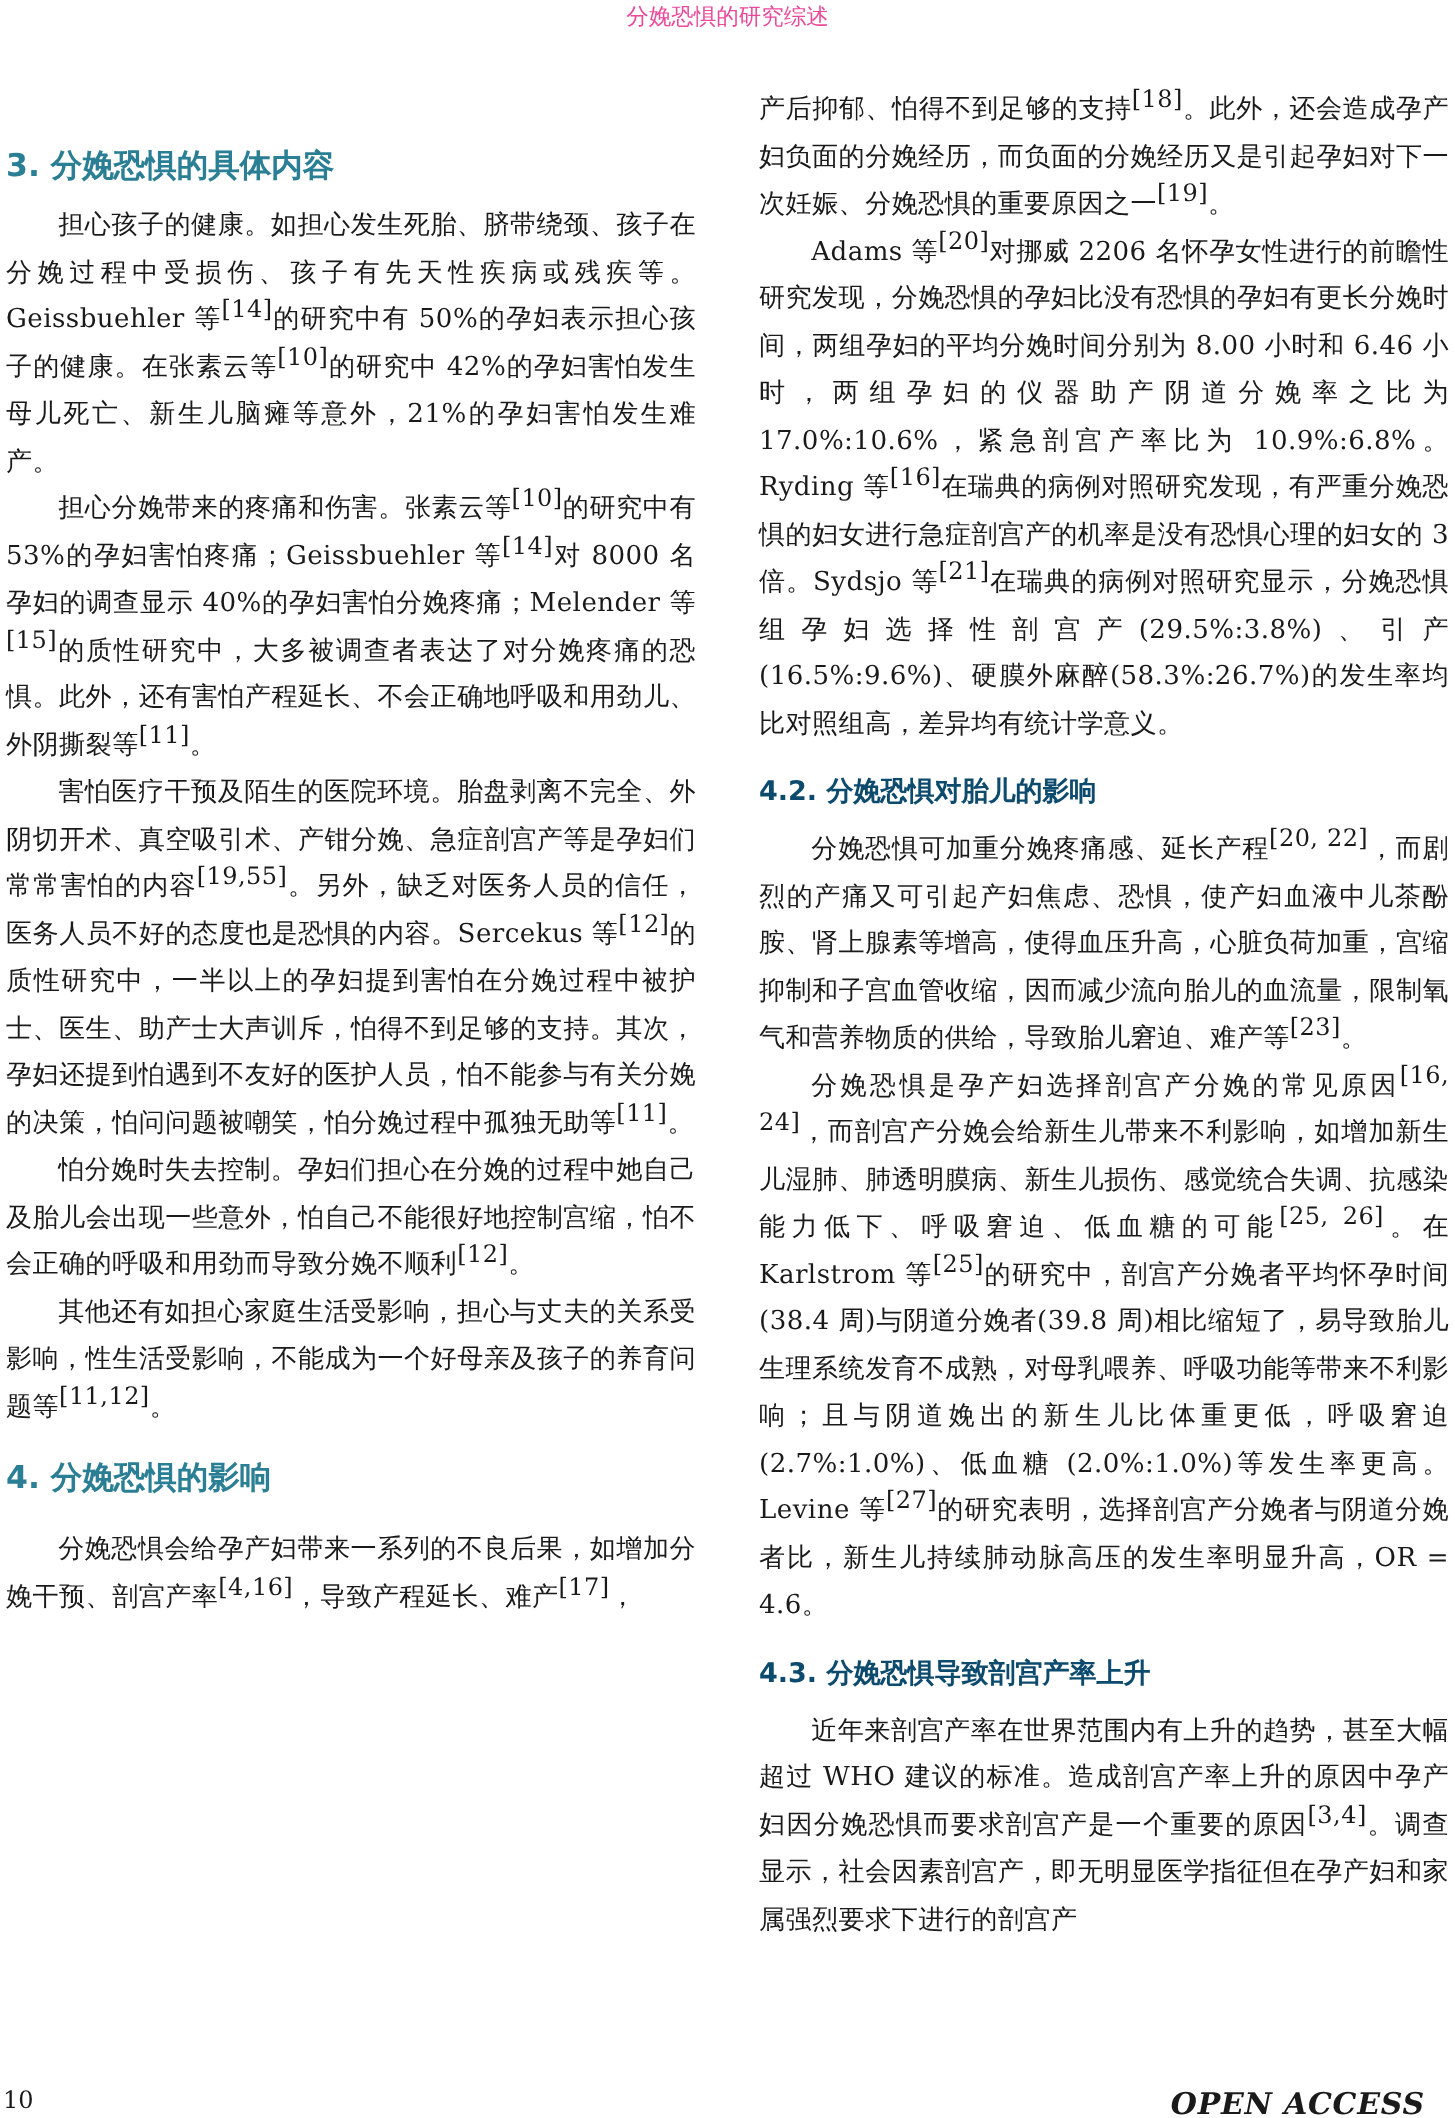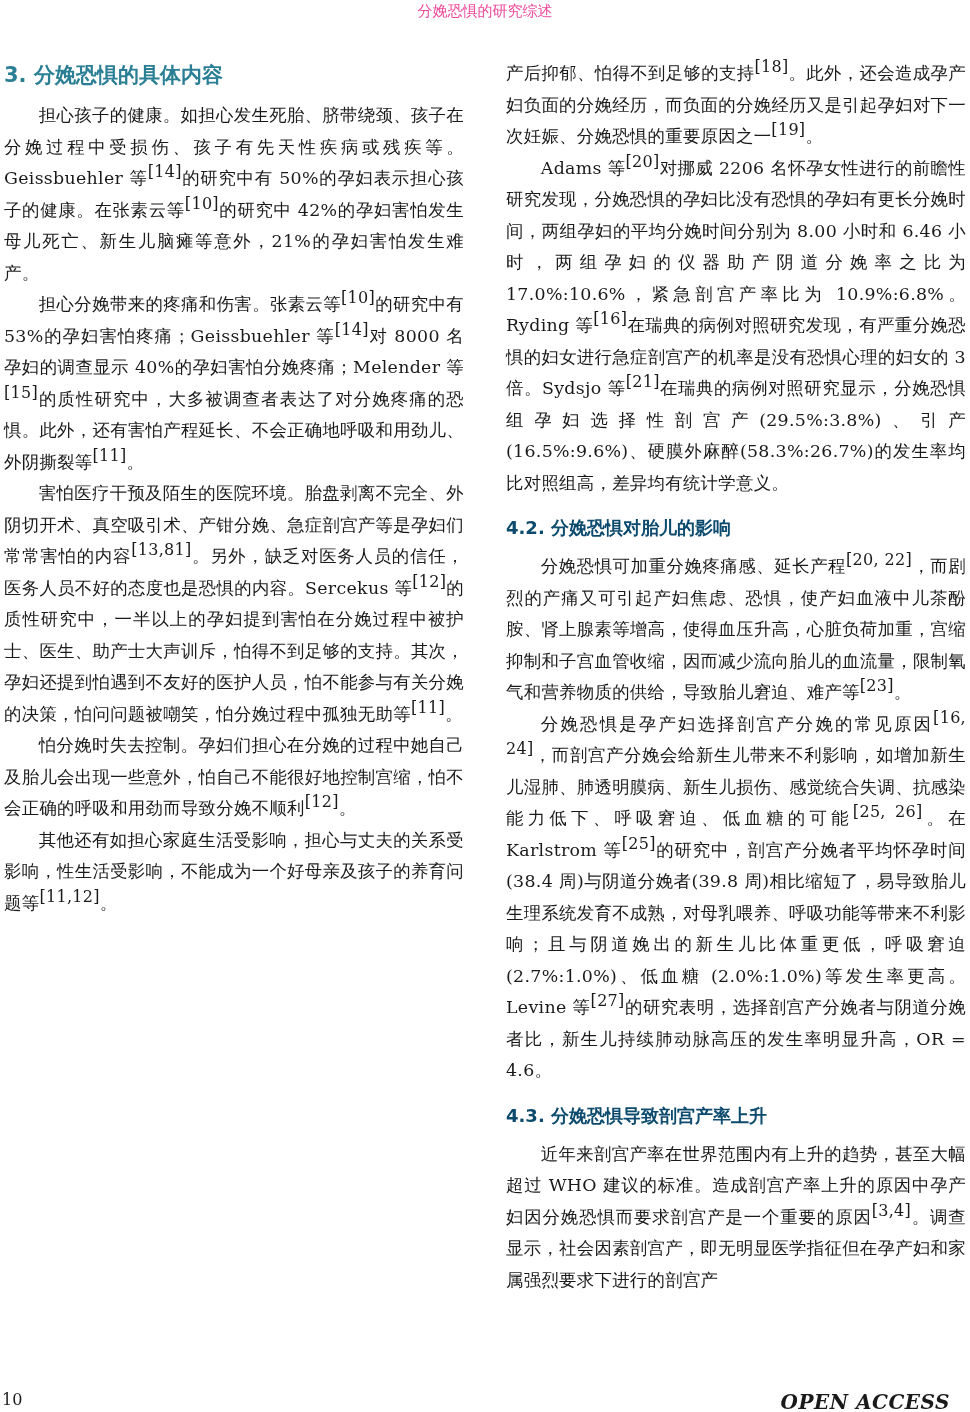--- a/index.html
+++ b/index.html
@@ -8,21 +8,21 @@
     font-family: "DejaVu Serif", "Liberation Serif", serif;
     color: #1a1a1a;
   }
   .running-header {
     position: absolute; top: 2px; left: 0; width: 970px; text-align: center;
     font-size: 15px; color: #ec4899;
   }
   .col {
     position: absolute; top: 58px; width: 460px;
   }
-  .col.left { left: 4px; }
+  .col.left { left: 4px; margin-top: 35px; }
   .col.right { left: 506px; }
   h2.sec {
     margin: 0; font-family: "DejaVu Sans", "Liberation Sans", sans-serif;
     font-weight: bold; color: #2b7f95; font-size: 21px; line-height: 34px;
   }
   h3.sub {
     margin: 0; font-family: "DejaVu Sans", "Liberation Sans", sans-serif;
     font-weight: bold; color: #0c4a6e; font-size: 18px; line-height: 30px;
   }
   p.para {
@@ -45,26 +45,28 @@
 </head>
 <body>
 
 <div class="running-header">分娩恐惧的研究综述</div>
 
 <div class="col left">
   <h2 class="sec">3.  分娩恐惧的具体内容</h2>
   <div class="gap-s"></div>
   <p class="para indent"><span>担心孩子的健康。如担心发生死胎、脐带绕颈、孩子在分娩过程中受损伤、孩子有先天性疾病或残疾等。Geissbuehler 等</span><sup>[14]</sup><span>的研究中有 50%的孕妇表示担心孩子的健康。在张素云等</span><sup>[10]</sup><span>的研究中 42%的孕妇害怕发生母儿死亡、新生儿脑瘫等意外，21%的孕妇害怕发生难产。</span></p>
   <p class="para indent"><span>担心分娩带来的疼痛和伤害。张素云等</span><sup>[10]</sup><span>的研究中有 53%的孕妇害怕疼痛；Geissbuehler 等</span><sup>[14]</sup><span>对 8000 名孕妇的调查显示 40%的孕妇害怕分娩疼痛；Melender 等</span><sup>[15]</sup><span>的质性研究中，大多被调查者表达了对分娩疼痛的恐惧。此外，还有害怕产程延长、不会正确地呼吸和用劲儿、外阴撕裂等</span><sup>[11]</sup><span>。</span></p>
-  <p class="para indent"><span>害怕医疗干预及陌生的医院环境。胎盘剥离不完全、外阴切开术、真空吸引术、产钳分娩、急症剖宫产等是孕妇们常常害怕的内容</span><sup>[13,81]</sup><span>。另外，缺乏对医务人员的信任，医务人员不好的态度也是恐惧的内容。Sercekus 等</span><sup>[12]</sup><span>的质性研究中，一半以上的孕妇提到害怕在分娩过程中被护士、医生、助产士大声训斥，怕得不到足够的支持。其次，孕妇还提到怕遇到不友好的医护人员，怕不能参与有关分娩的决策，怕问问题被嘲笑，怕分娩过程中孤独无助等</span><sup>[11]</sup><span>。</span></p>
+  <p class="para indent"><span>害怕医疗干预及陌生的医院环境。胎盘剥离不完全、外阴切开术、真空吸引术、产钳分娩、急症剖宫产等是孕妇们常常害怕的内容</span><sup>[19,55]</sup><span>。另外，缺乏对医务人员的信任，医务人员不好的态度也是恐惧的内容。Sercekus 等</span><sup>[12]</sup><span>的质性研究中，一半以上的孕妇提到害怕在分娩过程中被护士、医生、助产士大声训斥，怕得不到足够的支持。其次，孕妇还提到怕遇到不友好的医护人员，怕不能参与有关分娩的决策，怕问问题被嘲笑，怕分娩过程中孤独无助等</span><sup>[11]</sup><span>。</span></p>
   <p class="para indent"><span>怕分娩时失去控制。孕妇们担心在分娩的过程中她自己及胎儿会出现一些意外，怕自己不能很好地控制宫缩，怕不会正确的呼吸和用劲而导致分娩不顺利</span><sup>[12]</sup><span>。</span></p>
   <p class="para indent"><span>其他还有如担心家庭生活受影响，担心与丈夫的关系受影响，性生活受影响，不能成为一个好母亲及孩子的养育问题等</span><sup>[11,12]</sup><span>。</span></p>
   <div class="gap-m"></div>
+  <h2 class="sec">4.  分娩恐惧的影响</h2>
   <div class="gap-s"></div>
   <div class="gap-s"></div>
+  <p class="para indent"><span>分娩恐惧会给孕产妇带来一系列的不良后果，如增加分娩干预、剖宫产率</span><sup>[4,16]</sup><span>，导致产程延长、难产</span><sup>[17]</sup><span>，</span></p>
 </div>
 
 <div class="col right">
   <p class="para"><span>产后抑郁、怕得不到足够的支持</span><sup>[18]</sup><span>。此外，还会造成孕产妇负面的分娩经历，而负面的分娩经历又是引起孕妇对下一次妊娠、分娩恐惧的重要原因之一</span><sup>[19]</sup><span>。</span></p>
   <p class="para indent"><span>Adams 等</span><sup>[20]</sup><span>对挪威 2206 名怀孕女性进行的前瞻性研究发现，分娩恐惧的孕妇比没有恐惧的孕妇有更长分娩时间，两组孕妇的平均分娩时间分别为 8.00 小时和 6.46 小时，两组孕妇的仪器助产阴道分娩率之比为 17.0%:10.6%，紧急剖宫产率比为 10.9%:6.8%。Ryding 等</span><sup>[16]</sup><span>在瑞典的病例对照研究发现，有严重分娩恐惧的妇女进行急症剖宫产的机率是没有恐惧心理的妇女的 3 倍。Sydsjo 等</span><sup>[21]</sup><span>在瑞典的病例对照研究显示，分娩恐惧组孕妇选择性剖宫产(29.5%:3.8%)、引产(16.5%:9.6%)、硬膜外麻醉(58.3%:26.7%)的发生率均比对照组高，差异均有统计学意义。</span></p>
   <div class="gap-m"></div>
   <h3 class="sub">4.2.  分娩恐惧对胎儿的影响</h3>
   <div class="gap-s"></div>
   <p class="para indent"><span>分娩恐惧可加重分娩疼痛感、延长产程</span><sup>[20, 22]</sup><span>，而剧烈的产痛又可引起产妇焦虑、恐惧，使产妇血液中儿茶酚胺、肾上腺素等增高，使得血压升高，心脏负荷加重，宫缩抑制和子宫血管收缩，因而减少流向胎儿的血流量，限制氧气和营养物质的供给，导致胎儿窘迫、难产等</span><sup>[23]</sup><span>。</span></p>
   <p class="para indent"><span>分娩恐惧是孕产妇选择剖宫产分娩的常见原因</span><sup>[16, 24]</sup><span>，而剖宫产分娩会给新生儿带来不利影响，如增加新生儿湿肺、肺透明膜病、新生儿损伤、感觉统合失调、抗感染能力低下、呼吸窘迫、低血糖的可能</span><sup>[25, 26]</sup><span>。在 Karlstrom 等</span><sup>[25]</sup><span>的研究中，剖宫产分娩者平均怀孕时间(38.4 周)与阴道分娩者(39.8 周)相比缩短了，易导致胎儿生理系统发育不成熟，对母乳喂养、呼吸功能等带来不利影响；且与阴道娩出的新生儿比体重更低，呼吸窘迫(2.7%:1.0%)、低血糖 (2.0%:1.0%)等发生率更高。Levine 等</span><sup>[27]</sup><span>的研究表明，选择剖宫产分娩者与阴道分娩者比，新生儿持续肺动脉高压的发生率明显升高，OR = 4.6。</span></p>

